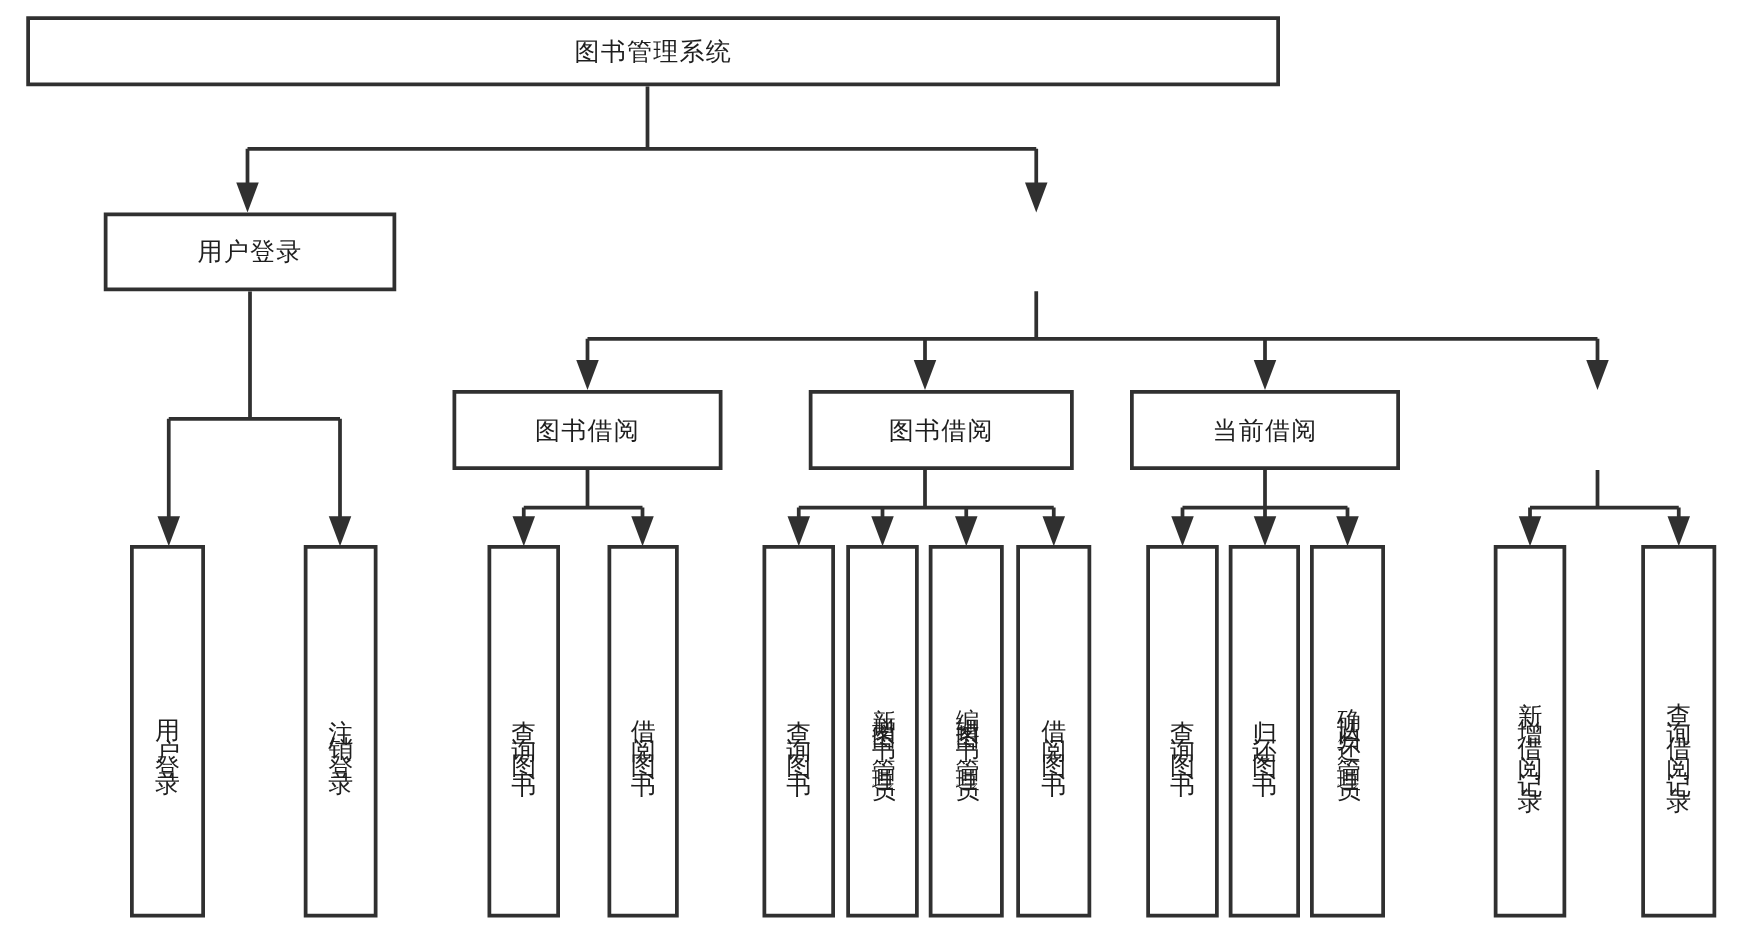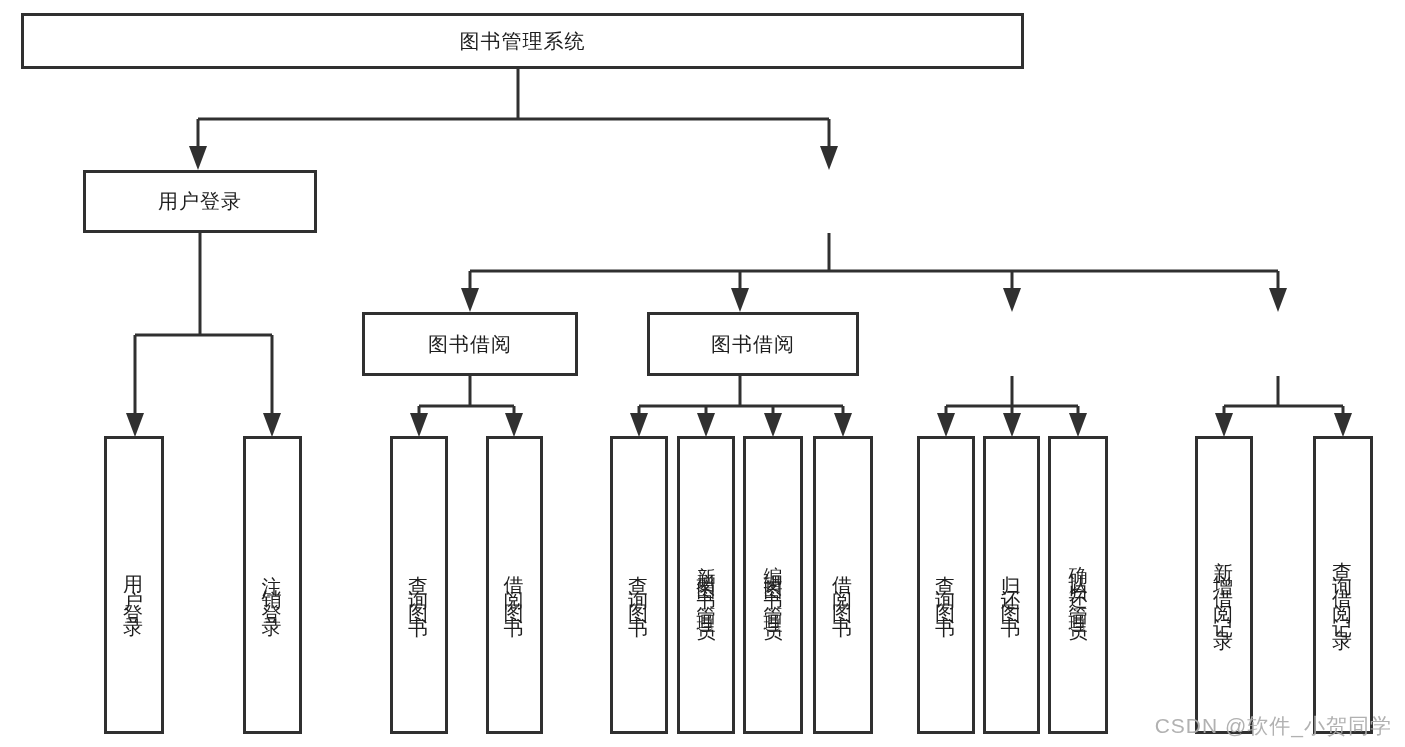--- a/index.html
+++ b/index.html
@@ -129,34 +129,34 @@
       <polygon points="1334,413 1352,413 1343,437"></polygon>
     </g>
   </svg>
 
   <div class="node" style="left:21px; top:13px; width:1003px; height:56px;">图书管理系统</div>
 
   <div class="node" style="left:83px; top:170px; width:234px; height:63px;">用户登录</div>
 
   <div class="node" style="left:362px; top:312px; width:216px; height:64px;">图书借阅</div>
   <div class="node" style="left:632px; top:312px; width:212px; height:64px;margin-left:15px;">图书借阅</div>
+  <div class="node" style="left:904px; top:312px; width:216px; height:64px;">当前借阅</div>
 
   <div class="node vnode" style="left:104px; top:436px; width:60px; height:298px;">用户登录</div>
   <div class="node vnode" style="left:243px; top:436px; width:59px; height:298px;">注销登录</div>
 
   <div class="node vnode" style="left:390px; top:436px; width:58px; height:298px;">查询图书</div>
   <div class="node vnode" style="left:486px; top:436px; width:57px; height:298px;">借阅图书</div>
 
   <div class="node vnode" style="left:610px; top:436px; width:58px; height:298px;">查询图书</div>
   <div class="node vnode long" style="left:677px; top:436px; width:58px; height:298px;">新增图书（管理员）</div>
   <div class="node vnode long" style="left:743px; top:436px; width:60px; height:298px;">编辑图书（管理员）</div>
   <div class="node vnode" style="left:813px; top:436px; width:60px; height:298px;">借阅图书</div>
 
   <div class="node vnode" style="left:917px; top:436px; width:58px; height:298px;">查询图书</div>
   <div class="node vnode" style="left:983px; top:436px; width:57px; height:298px;">归还图书</div>
   <div class="node vnode long" style="left:1048px; top:436px; width:60px; height:298px;">确认归还（管理员）</div>
 
   <div class="node vnode" style="left:1195px; top:436px; width:58px; height:298px;">新增借阅记录</div>
   <div class="node vnode" style="left:1313px; top:436px; width:60px; height:298px;">查询借阅记录</div>
 
-  <div class="watermark">CSDN @软件_小贺同学</div>
 
 </div>
 
 </body></html>

